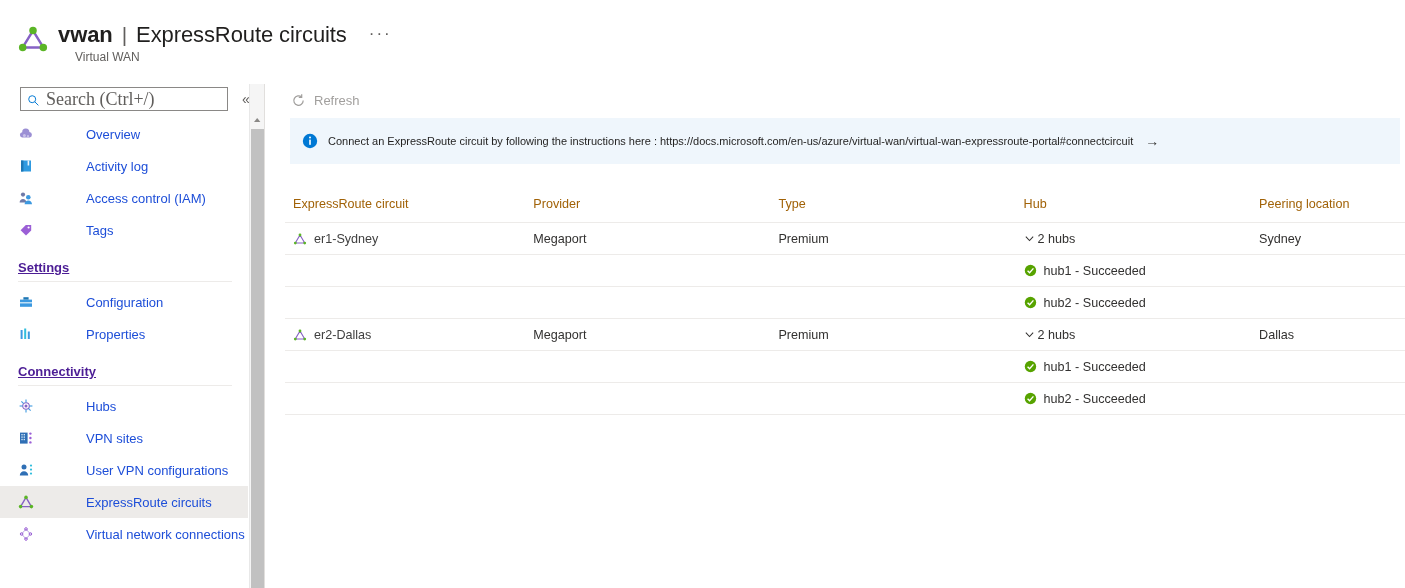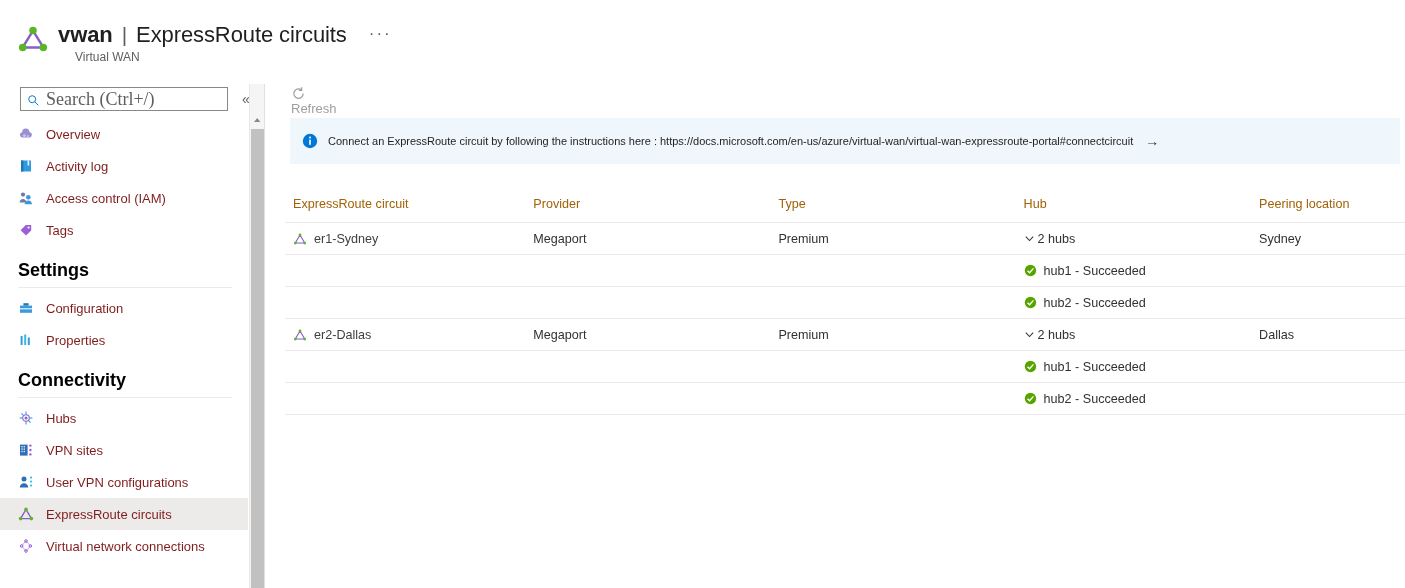--- a/index.html
+++ b/index.html
@@ -51,28 +51,28 @@
   }
   .search-input::placeholder { color: #605e5c; }
   .collapse-btn {
     margin-left: 14px; font-size: 14px; color: #605e5c;
     cursor: pointer; user-select: none; line-height: 1;
   }
 
   .navlist { position: absolute; left: 0; top: 34px; width: 248px; }
   .nav-item {
     display: flex; align-items: center; height: 32px;
-    padding-left: 18px; cursor: pointer; font-size: 13px; color: #7f1d1d;
+    padding-left: 18px; cursor: pointer; font-size: 13px; color: #1d4ed8; gap: 40px;
   }
   .nav-item.selected { background: #edebe9; }
   .nav-ico { width: 16px; height: 16px; margin-right: 12px; flex: 0 0 16px; }
   .nav-label { white-space: nowrap; }
   .nav-group {
-    font-size: 18px; font-weight: 600; color: #000000;
-    padding-left: 18px; padding-top: 14px; padding-bottom: 4px;
+    font-size: 13px; font-weight: 600; color: #4c1d95;
+    padding-left: 18px; padding-top: 14px; padding-bottom: 4px; text-decoration: underline;
   }
   .nav-rule {
     height: 1px; background: #edebe9; margin: 2px 16px 4px 18px;
   }
 
   
   .nav-scroll {
     position: absolute; left: 249px; top: 84px; width: 16px; height: 504px;
     background: #f5f5f5; border-left: 1px solid #e8e8e8;
   }
@@ -85,22 +85,22 @@
     background: #c1c1c1;
   }
   .nav-divider {
     position: absolute; left: 264px; top: 84px; width: 1px; height: 504px;
     background: #e1dfdd;
   }
 
   
   .cmdbar { position: absolute; left: 285px; top: 84px; height: 32px; display: flex; align-items: center; }
   .cmd-btn {
-    display: flex; height: 28px; padding: 0 6px;
-    font-size: 13px; color: #a19f9d; cursor: default; flex-direction: column;
+    display: flex; align-items: center; height: 28px; padding: 0 6px;
+    font-size: 13px; color: #a19f9d; cursor: default;
   }
   .cmd-ico { width: 15px; height: 15px; margin-right: 8px; }
 
   
   .banner {
     position: absolute; left: 290px; top: 118px; width: 1110px; height: 46px;
     background: #eff6fc; display: flex; align-items: center; padding-left: 12px;
   }
   .banner-ico { width: 16px; height: 16px; flex: 0 0 16px; margin-right: 10px; }
   .banner-text { font-size: 11px; color: #201f1e; white-space: nowrap; }

